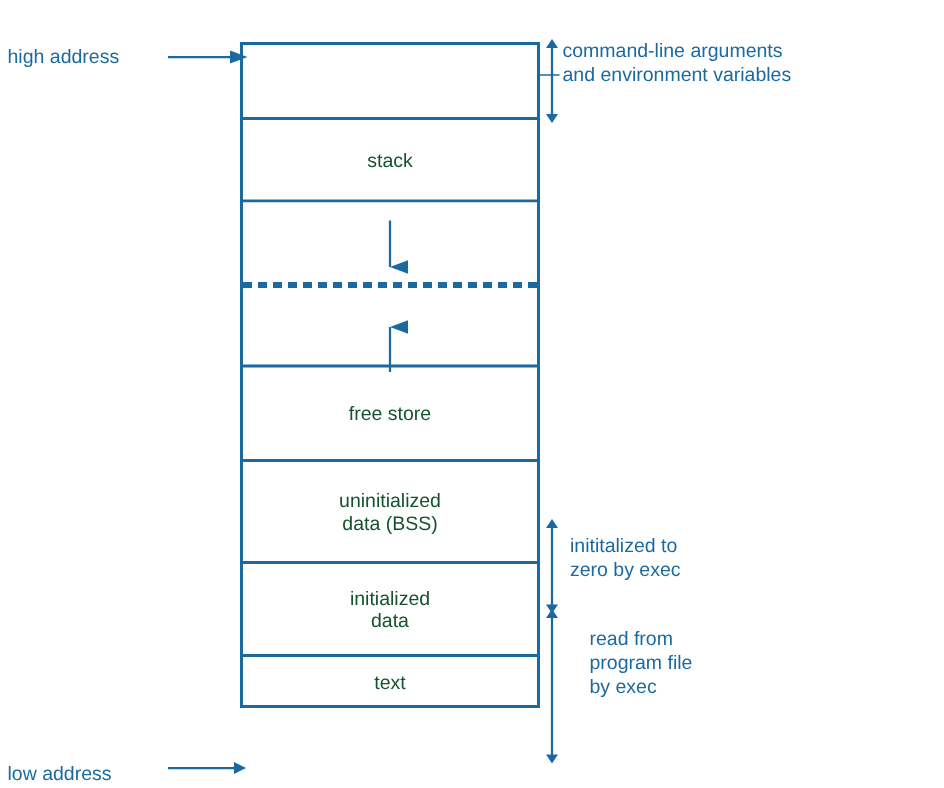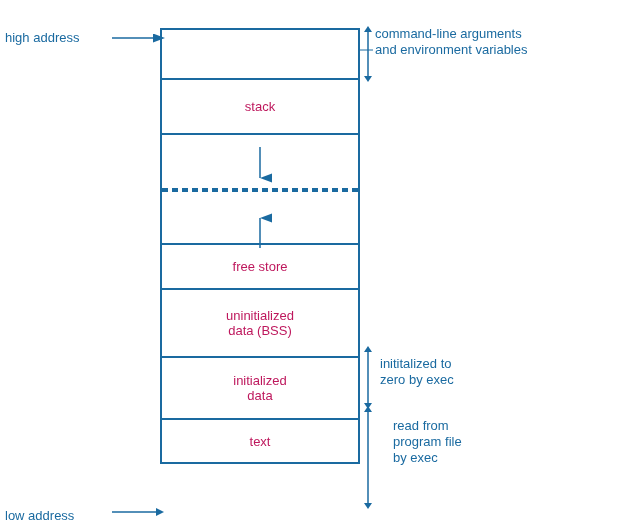--- a/index.html
+++ b/index.html
@@ -29,36 +29,36 @@
       border: 2px solid #1a6aa0;
     }
 
     .mem-block {
       width: 100%;
       border-bottom: 2px solid #1a6aa0;
       display: flex;
       align-items: center;
       justify-content: center;
       text-align: center;
-      color: #be185d;
+      color: #14532d;
       font-size: 13px;
     }
     .mem-block.no-bottom {
       border-bottom: none;
     }
 
     
     .block-cmdline { height: 50px; }
     .block-stack { height: 55px; }
     .block-stack-grow { height: 55px; border-bottom: 2px dashed #1a6aa0; background: #fff; }
     .block-heap-grow { height: 55px; border-top: 2px dashed #1a6aa0; border-bottom: 2px solid #1a6aa0; background: #fff; }
-    .block-freestore { height: 45px; }
+    .block-freestore { height: 63px; }
     .block-uninit { height: 68px; }
     .block-initdata { height: 62px; }
-    .block-text { height: 42px; }
+    .block-text { height: 32px; }
 
     
     svg.arrows {
       position: absolute;
       top: 0;
       left: 0;
       width: 629px;
       height: 525px;
       pointer-events: none;
     }

